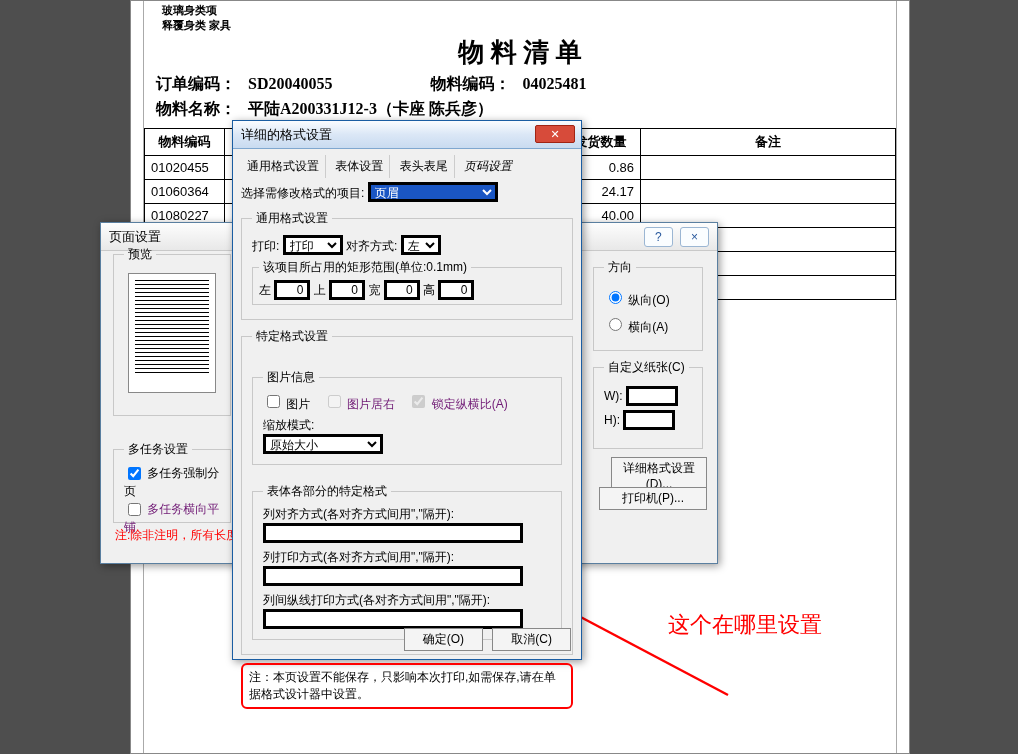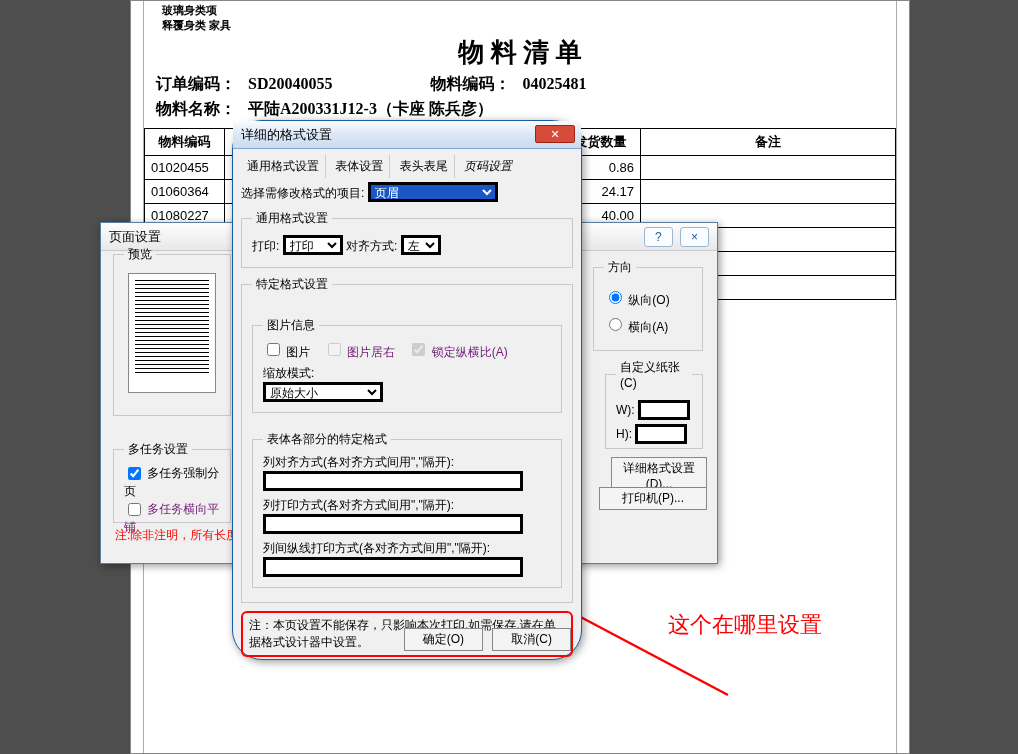--- a/index.html
+++ b/index.html
@@ -24,21 +24,21 @@
   .iconbtn { display:inline-block; border:1px solid #9bb6d3; border-radius:3px; padding:2px 10px; margin-left:4px; color:#2a5a9e; background:#fafdff; font-size:12px;}
   fieldset.fs { border:1px solid #c8c8c8; margin:8px; padding:6px 10px 10px 10px;}
   fieldset.fs legend { font-size:12px; color:#000; padding:0 4px;}
   .preview-thumb { width:88px; height:120px; border:1px solid #888; background:#fff; margin:4px; position:relative;}
   .preview-thumb::before{content:"";position:absolute;left:6px;top:6px;right:6px;height:80%;background:repeating-linear-gradient(#000,#000 1px,#fff 1px,#fff 4px);}
   .chk { vertical-align:middle;}
   .note-red { color:#f00; font-size:12px; margin:4px 10px;}
   .btn { border:1px solid #888; background:#f4f4f4; padding:2px 10px; font-size:12px;}
 
   
-  .dlg2 { left:232px; top:120px; width:350px; height:540px; z-index:20; border-color:#1a5da2;border-radius:30px;}
+  .dlg2 { left:232px; top:120px; width:350px; height:540px; z-index:20; border-color:#1a5da2;}
   .dlg2 .titlebar { height:28px; background:linear-gradient(#fafcff,#dbe7f6,#c9dbf0); border-bottom:1px solid #7fa7cf; line-height:28px; padding-left:8px; font-size:13px; color:#000; position:relative;}
   .dlg2 .closeX { position:absolute; right:6px; top:4px; width:40px; height:18px; background:#d74b3a; border:1px solid #a02414; border-radius:2px; color:#fff; text-align:center; font-size:11px; line-height:16px;}
   .tabs { padding:6px 8px 0 8px;}
   .tabs span { display:inline-block; padding:3px 6px; border-right:1px solid #ccc; font-size:12px;}
   .tabs span.active { color:#000;}
   .row { margin:4px 8px; font-size:12px;}
   select.sm, input.sm { font-size:12px; height:20px; border:3px solid #000000; background:#fff;}
   select.hl { background:#1a56c4; color:#fff;}
   .numin { width:36px; text-align:right; padding-right:4px;}
   input.wide { width:260px;}
@@ -140,21 +140,21 @@
     <div><input type="checkbox" class="chk" checked="" style=""> <span>多任务强制分页</span></div>
     <div><input type="checkbox" class="chk" style=""> <label class="dimmed">多任务横向平铺</label></div>
   </fieldset>
   <div class="note-red" style="position:absolute; left:4px; top:300px;">注:除非注明，所有长度</div>
 
   <fieldset class="fs" style="position:absolute; right:6px; top:28px; width:110px; height:92px;">
     <legend>方向</legend>
     <div class="radio-row"><input type="radio" name="ori" checked="" style=""> <span>纵向(O)</span></div>
     <div class="radio-row"><input type="radio" name="ori" style=""> <span>横向(A)</span></div>
   </fieldset>
-  <fieldset class="fs" style="position:absolute; right:6px; top:128px; width:98px; height:90px;">
+  <fieldset class="fs" style="position:absolute; right:6px; top:128px; width:110px; height:90px;">
     <legend>自定义纸张(C)</legend>
     <div style="margin:4px 0;"><span>W):</span> <input class="sm" style="width: 52px;"></div>
     <div style="margin:4px 0;"><span>H):</span> <input class="sm" style="width: 52px;"></div>
   </fieldset>
   <div style="position:absolute; right:10px; top:234px;">
     <button class="btn" style="width:96px">详细格式设置(D)...</button>
   </div>
   <div style="position:absolute; right:10px; top:264px;">
     <button class="btn" style="width:108px">打印机(P)...</button>
   </div>
@@ -180,20 +180,27 @@
   </div>
 
   <fieldset class="fs">
     <legend>通用格式设置</legend>
     <div class="row" style="margin:2px 0;">
       <span>打印:</span>
       <select class="sm" style="width:60px"><option>打印</option></select>
       <span>对齐方式:</span>
       <select class="sm" style="width:40px"><option>左</option></select>
     </div>
+    <fieldset class="fs" style="margin:4px 0; padding:4px 6px;">
+      <legend>该项目所占用的矩形范围(单位:0.1mm)</legend>
+      <span>左</span> <input class="sm numin" value="0" style="">
+      <span>上</span> <input class="sm numin" value="0" style="">
+      <span>宽</span> <input class="sm numin" value="0" style="">
+      <span>高</span> <input class="sm numin" value="0" style="">
+    </fieldset>
   </fieldset>
 
   <fieldset class="fs">
     <legend>特定格式设置</legend>
     <fieldset class="fs" style="margin:18px 0;">
       <legend>图片信息</legend>
       <input type="checkbox" style=""> <span>图片</span>
       &nbsp;&nbsp;
       <input type="checkbox" disabled="" style=""> <label class="dimmed">图片居右</label>
       &nbsp;&nbsp;

